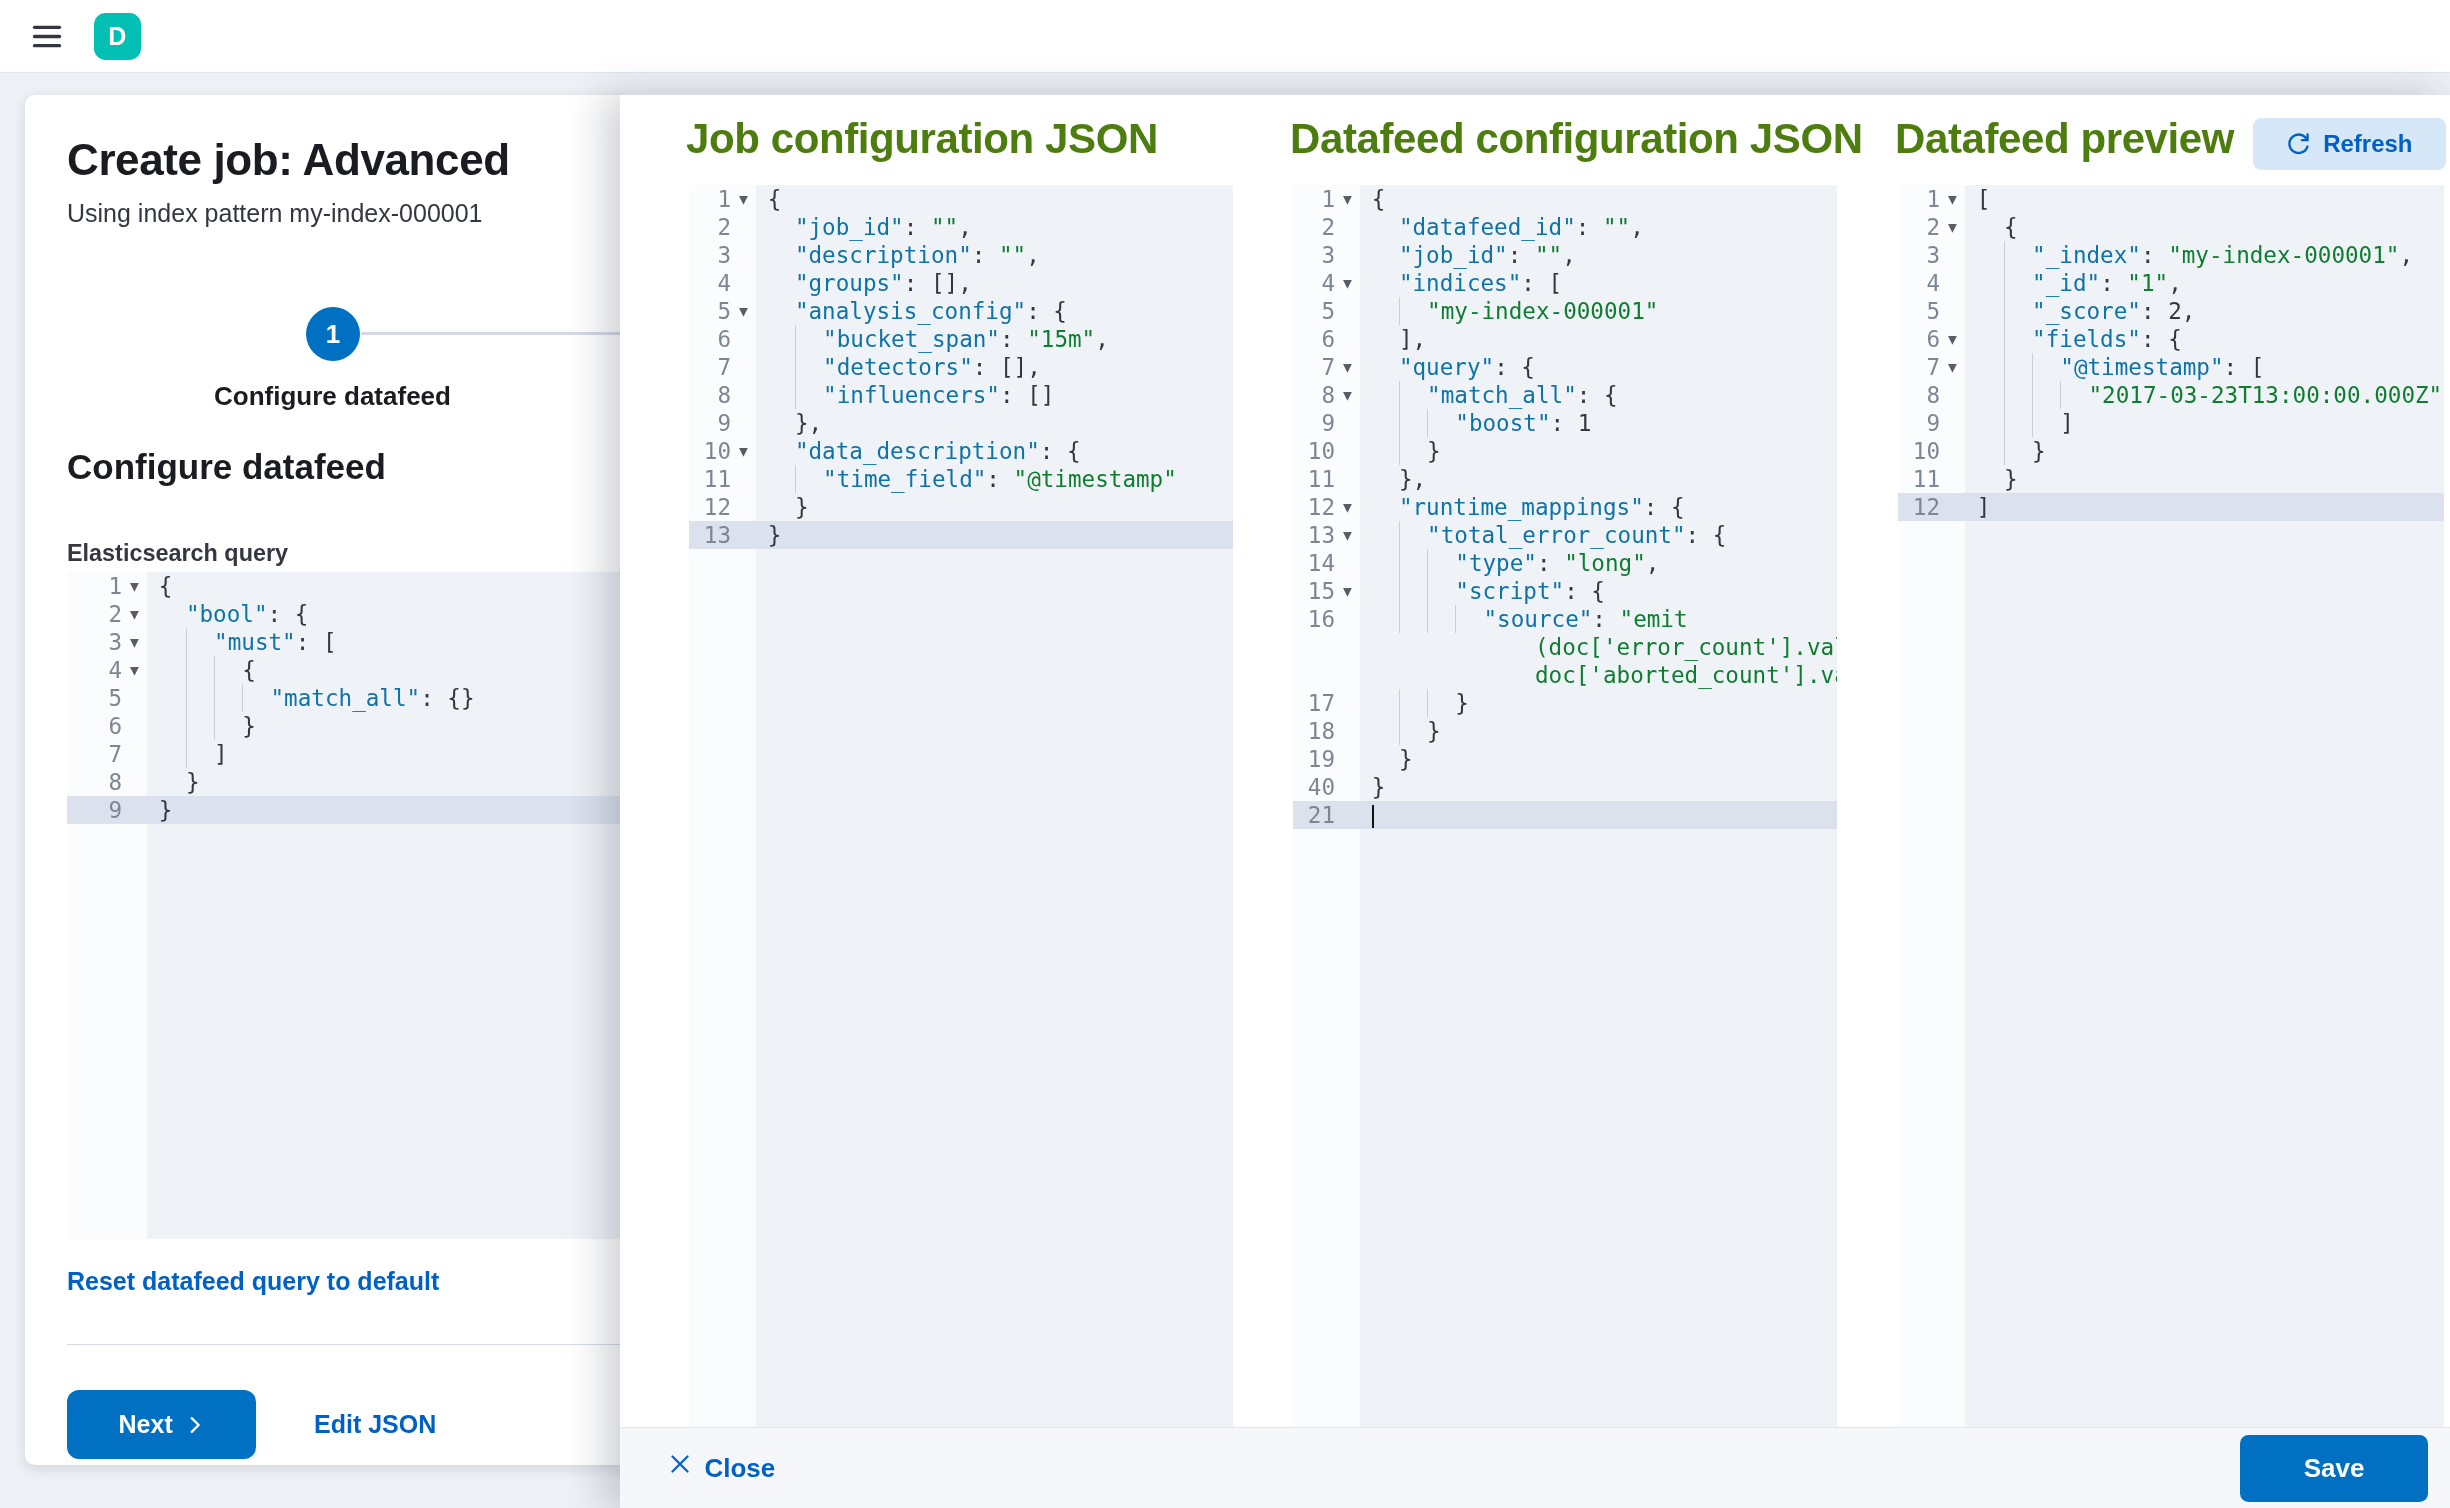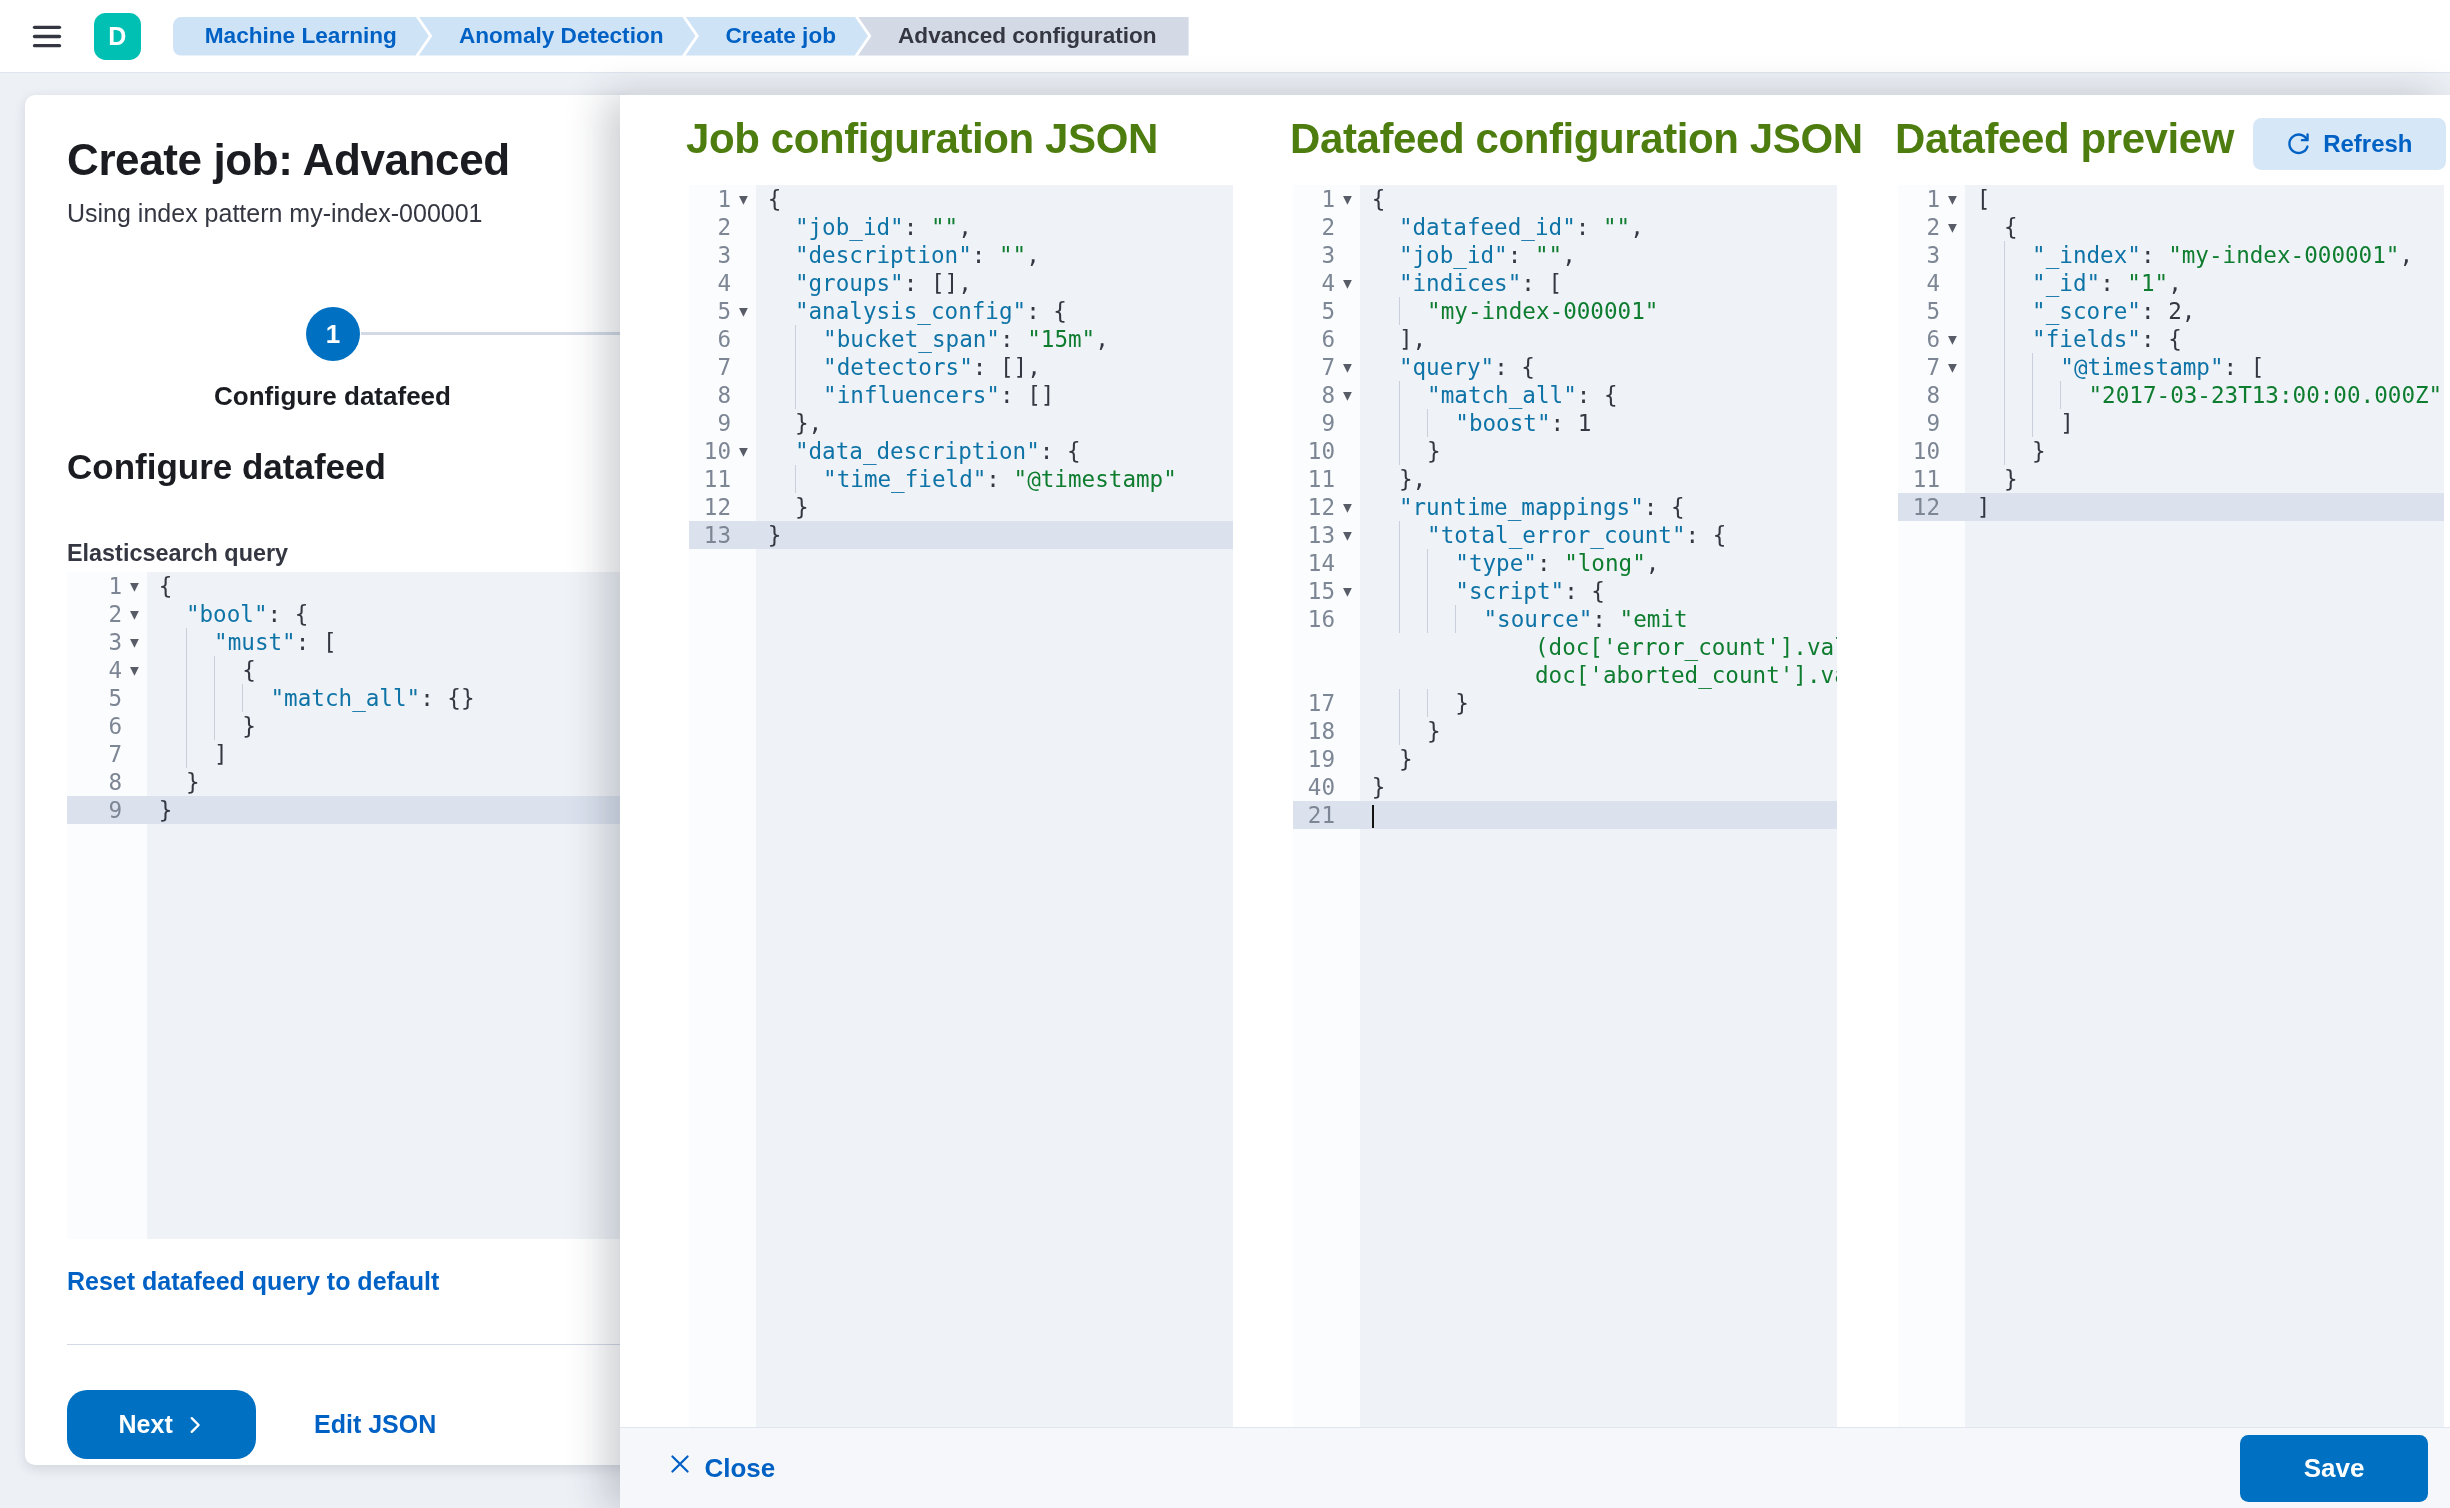--- a/index.html
+++ b/index.html
@@ -29,21 +29,21 @@
   .card .subtitle{position:absolute;left:42px;top:104px;font-size:25px;color:#343741;}
   .step-circle{position:absolute;left:281px;top:212px;width:54px;height:54px;border-radius:50%;
                background:#0071c2;color:#fff;font-size:26px;font-weight:600;
                display:flex;align-items:center;justify-content:center;}
   .step-line{position:absolute;left:336px;top:237px;width:271px;height:2.5px;background:#d3dae6;}
   .step-label{position:absolute;left:165px;top:286px;width:285px;text-align:center;font-size:26px;font-weight:700;color:#1a1c21;}
   .section-heading{position:absolute;left:42px;top:352px;font-size:35px;font-weight:700;color:#1a1c21;}
   .query-label{position:absolute;left:42px;top:445px;font-size:23.4px;font-weight:700;color:#343741;}
   .reset-link{position:absolute;left:42px;top:1172px;font-size:25px;font-weight:600;color:#0061c5;cursor:pointer;}
   .card-divider{position:absolute;left:42px;top:1249px;width:565px;height:0.8px;background:#d3dae6;}
-  .next-btn{position:absolute;left:42px;top:1295px;width:189px;height:69px;border-radius:20px;background:#0071c2;
+  .next-btn{position:absolute;left:42px;top:1295px;width:189px;height:69px;border-radius:12px;background:#0071c2;
             color:#fff;font-size:25px;font-weight:600;display:flex;align-items:center;justify-content:center;gap:13.4px;cursor:pointer;}
   .editjson-link{position:absolute;left:289px;top:1315px;font-size:25px;font-weight:600;color:#0061c5;cursor:pointer;}
 
   
   .flyout{position:absolute;left:620px;top:95px;width:1830px;height:1413px;background:#ffffff;
           box-shadow:-15px 0 37px rgba(30,40,60,.22);}
   .col-heading{position:absolute;top:20px;font-size:42px;font-weight:700;color:#4d7c0f;letter-spacing:-0.4px;white-space:nowrap;margin-left:17px;}
   .refresh-btn{position:absolute;left:1633px;top:23.4px;width:193px;height:52px;border-radius:8.4px;background:#d6e7f8;
                color:#0061c5;font-size:24px;font-weight:600;display:flex;align-items:center;justify-content:center;gap:11.7px;cursor:pointer;}
   .flyout-footer{position:absolute;left:0;bottom:0;width:1830px;height:80px;background:#f5f7fa;
@@ -84,26 +84,20 @@
     <div class="menu-btn">
       <span>
         <svg width="32" height="25" viewBox="0 0 38 30">
           <rect x="2" y="2" width="34" height="4" rx="2" fill="#343741"></rect>
           <rect x="2" y="13" width="34" height="4" rx="2" fill="#343741"></rect>
           <rect x="2" y="24" width="34" height="4" rx="2" fill="#343741"></rect>
         </svg>
       </span>
     </div>
     <div class="avatar">D</div>
-    <div class="crumbs">
-      <div class="crumb first">Machine Learning</div>
-      <div class="crumb mid">Anomaly Detection</div>
-      <div class="crumb mid">Create job</div>
-      <div class="crumb last">Advanced configuration</div>
-    </div>
   </div>
 
   <div class="card">
     <div class="title">Create job: Advanced</div>
     <div class="subtitle">Using index pattern my-index-000001</div>
 
     <div class="step-line"></div>
     <div class="step-circle">1</div>
     <div class="step-label">Configure datafeed</div>
 

